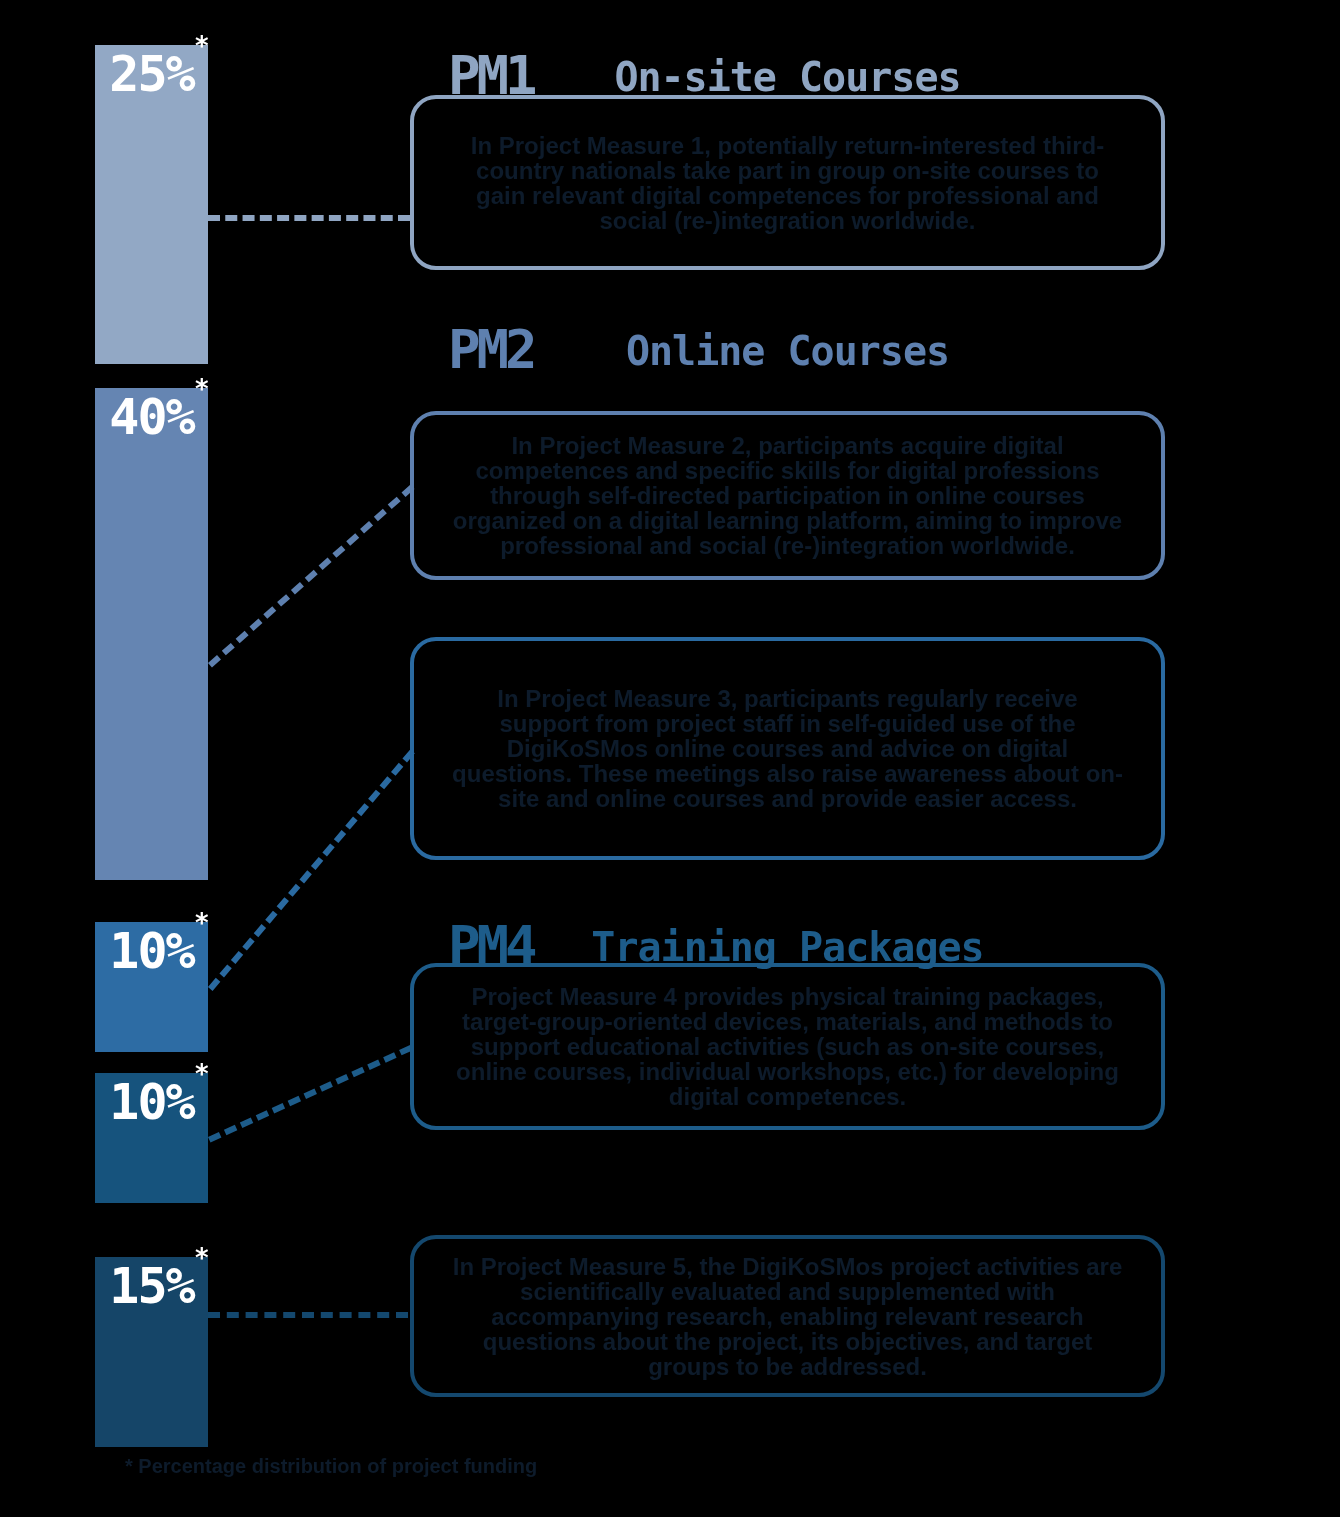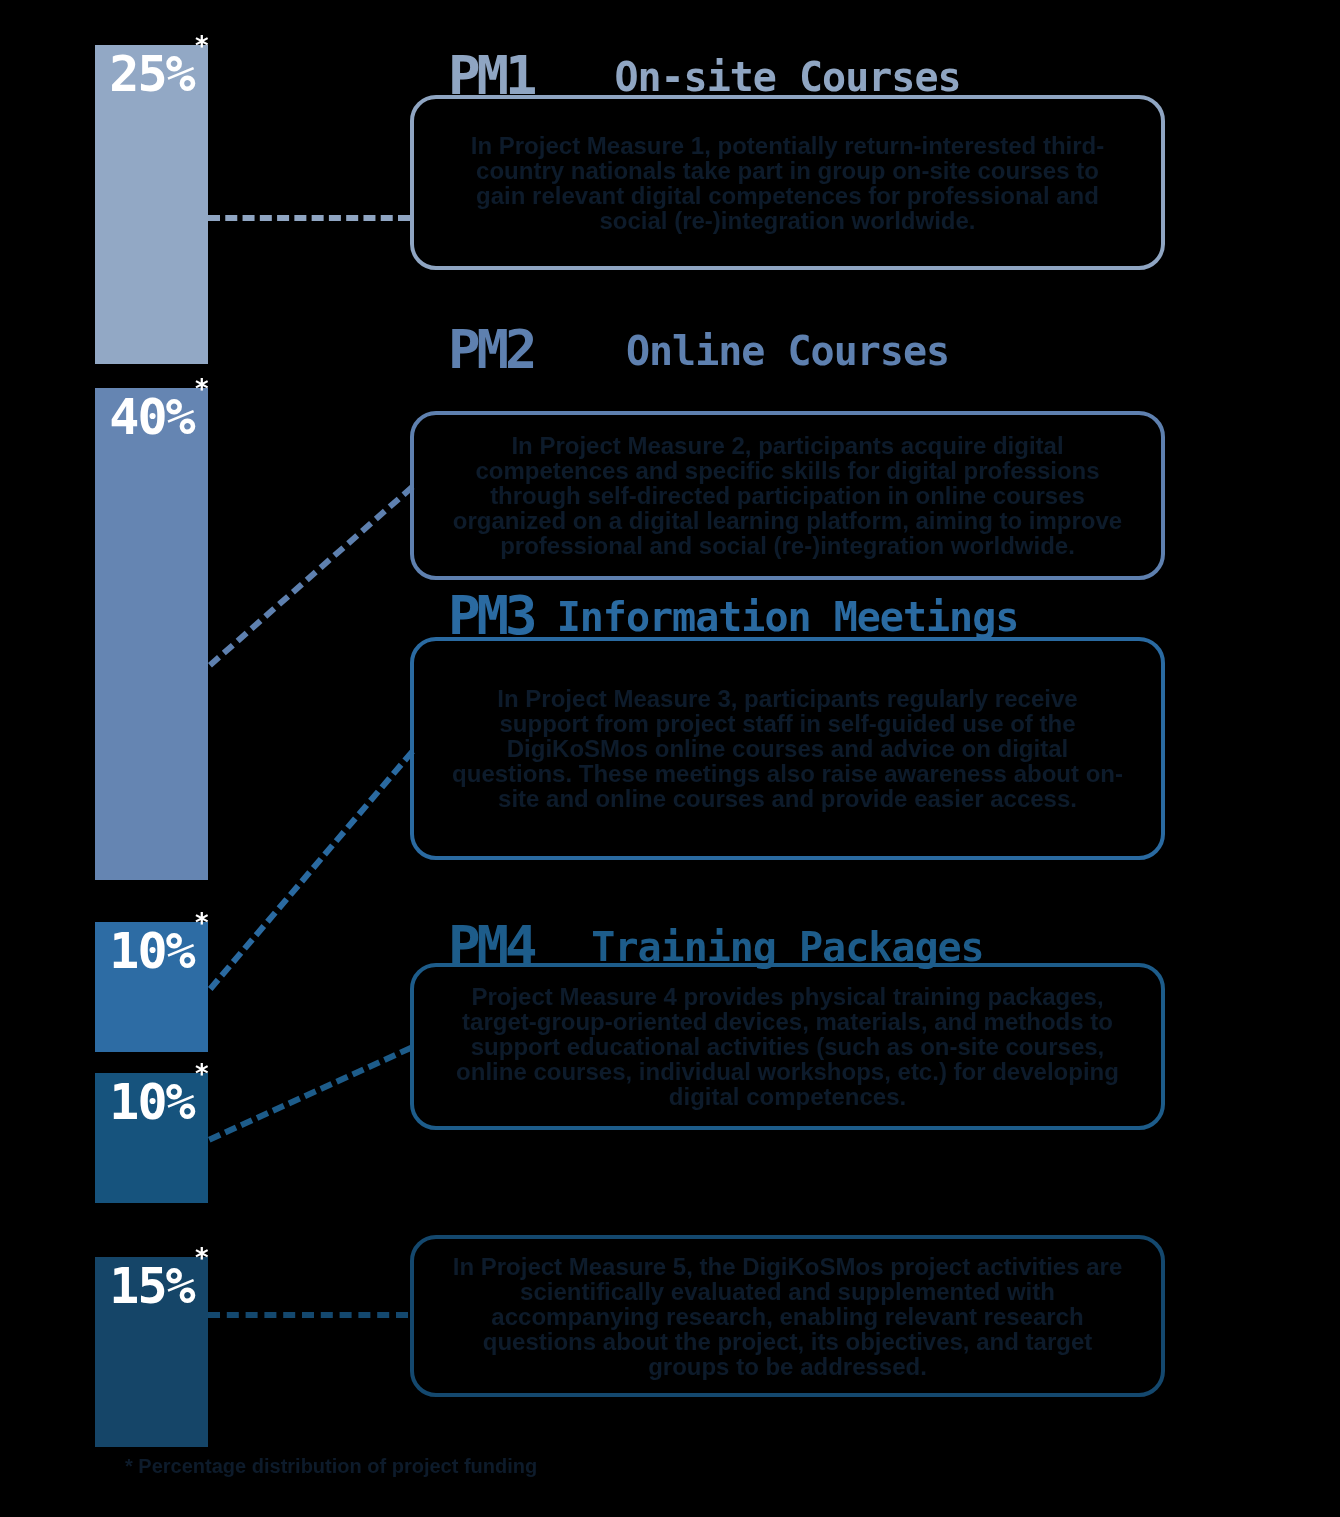--- a/index.html
+++ b/index.html
@@ -153,24 +153,20 @@
   <div class="conn i4" style="--bar: #154568; --accent: #14486e;"></div>
 
   <div class="trow i0" style="--bar: #92a8c5; --accent: #8fa5c2;">
     <span class="pm-id">PM1</span>
     <span class="pm-title">On-site Courses</span>
   </div>
   <div class="trow i1" style="--bar: #6585b2; --accent: #5e80af;">
     <span class="pm-id">PM2</span>
     <span class="pm-title">Online Courses</span>
   </div>
-  <div class="trow i2" style="--bar: #2d6ca4; --accent: #2a6aa1;">
-    <span class="pm-id">PM3</span>
-    <span class="pm-title">Information Meetings</span>
-  </div>
   <div class="trow i3" style="--bar: #16537d; --accent: #1d5c8a;">
     <span class="pm-id">PM4</span>
     <span class="pm-title">Training Packages</span>
   </div>
 
   <div class="box i0" style="--bar: #92a8c5; --accent: #8fa5c2;">
     <p>In Project Measure 1, potentially return-interested third-country nationals take part in group on-site courses to gain relevant digital competences for professional and social (re-)integration worldwide.</p>
   </div>
   <div class="box i1" style="--bar: #6585b2; --accent: #5e80af;">
     <p>In Project Measure 2, participants acquire digital competences and specific skills for digital professions through self-directed participation in online courses organized on a digital learning platform, aiming to improve professional and social (re-)integration worldwide.</p>

